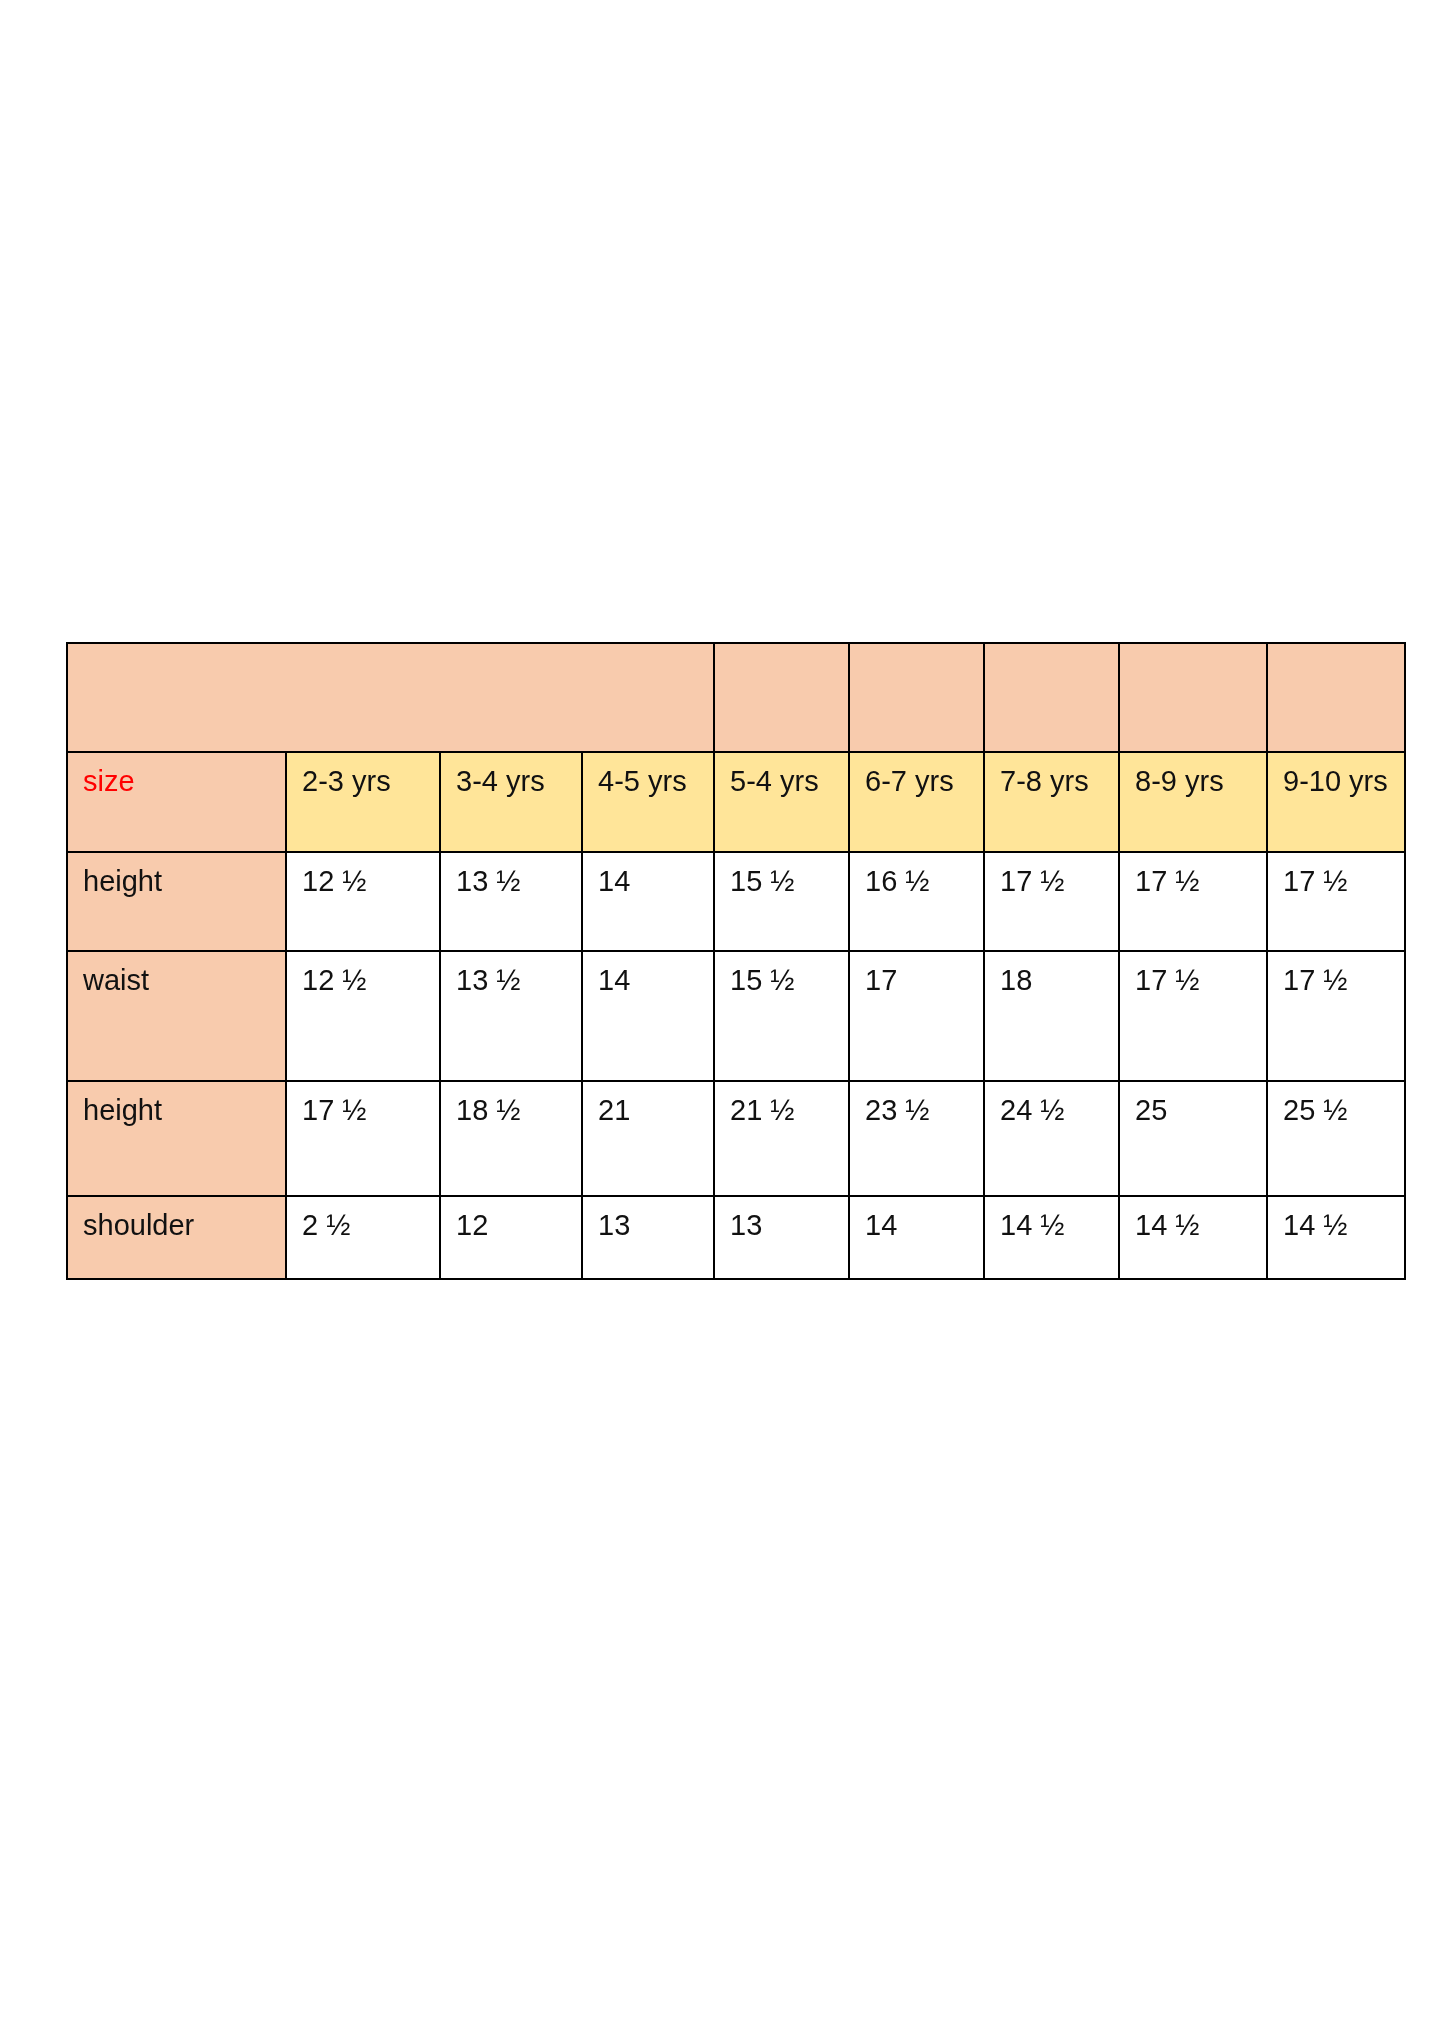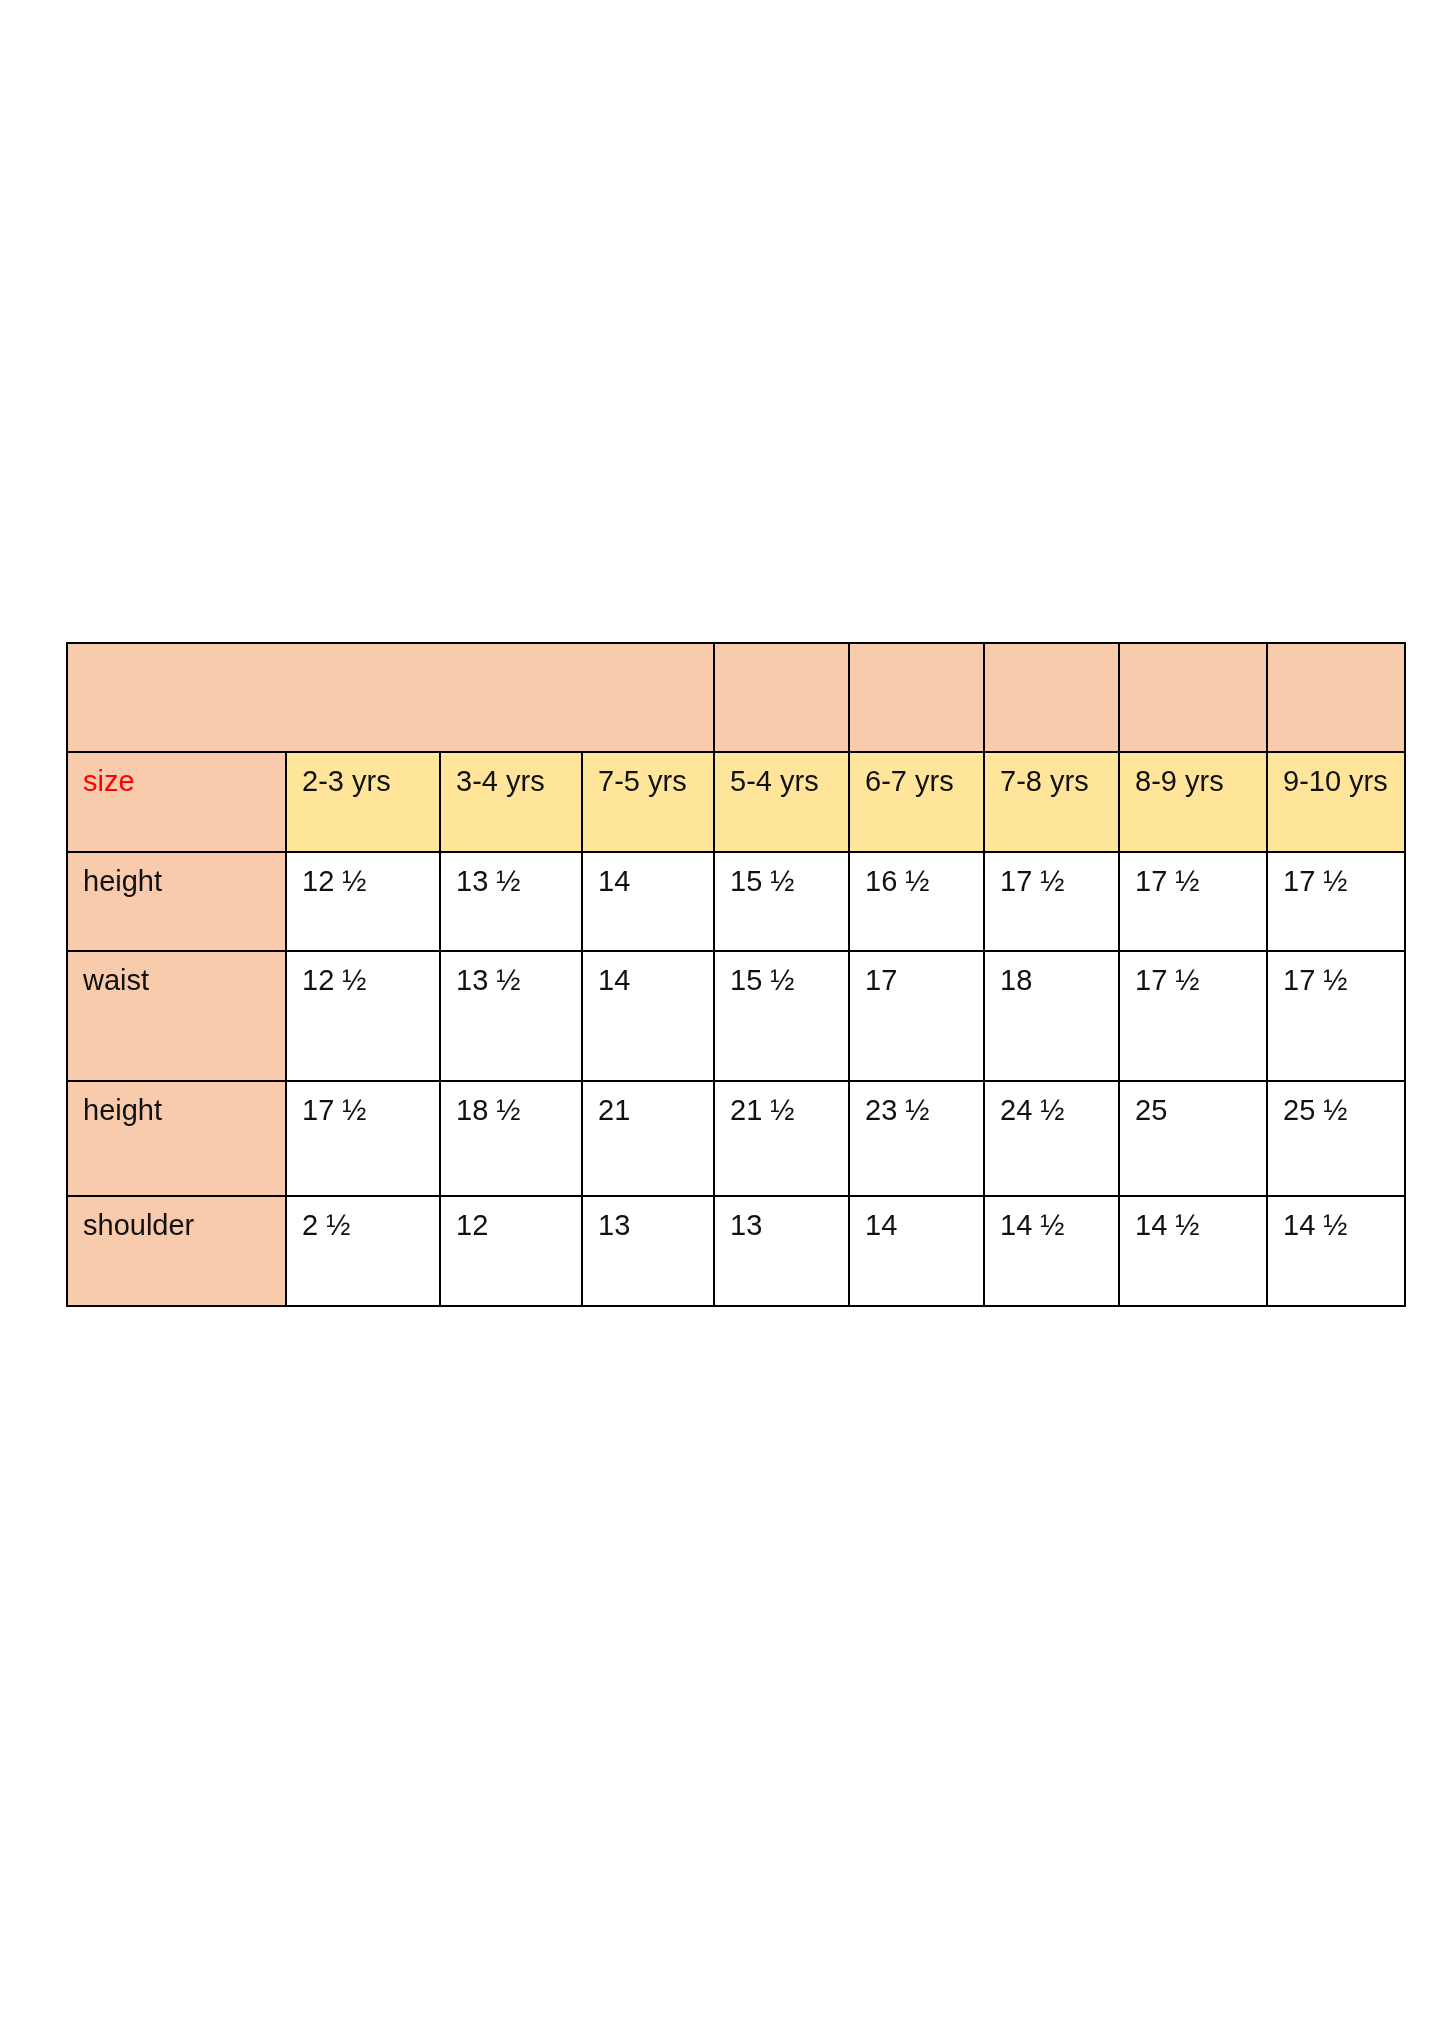--- a/index.html
+++ b/index.html
@@ -35,21 +35,21 @@
   .peach  { background: #F8CBAD; }
   .yellow { background: #FFE599; }
   .white  { background: #FFFFFF; }
   .size-label { color: #FF0000; }
   .nowrap { white-space: nowrap; margin-top: 39px; }
   tr.banner-row   { height: 109px; }
   tr.header-row   { height: 100px; }
   tr.row-chest    { height: 99px;  }
   tr.row-waist    { height: 130px; }
   tr.row-height   { height: 115px; padding-left: 40px; }
-  tr.row-shoulder { height: 110px; padding-left: 48px; }
+  tr.row-shoulder { height: 83px; padding-left: 48px; }
 </style>
 </head>
 <body>
 
 <div class="page">
 
   <table class="size-chart">
     <colgroup>
       <col style="width:219px">
       <col style="width:154px">
@@ -69,21 +69,21 @@
       <td class="peach"></td>
       <td class="peach"></td>
       <td class="peach"></td>
       <td class="peach"></td>
     </tr>
 
     <tr class="header-row">
       <td class="peach size-label">size</td>
       <td class="yellow nowrap">2-3 yrs</td>
       <td class="yellow nowrap">3-4 yrs</td>
-      <td class="yellow nowrap">7-5 yrs</td>
+      <td class="yellow nowrap">4-5 yrs</td>
       <td class="yellow nowrap">5-4 yrs</td>
       <td class="yellow nowrap">6-7 yrs</td>
       <td class="yellow nowrap">7-8 yrs</td>
       <td class="yellow nowrap">8-9 yrs</td>
       <td class="yellow">9-10 yrs</td>
     </tr>
 
     <tr class="row-chest">
       <td class="peach">height</td>
       <td class="white">12 ½</td>

